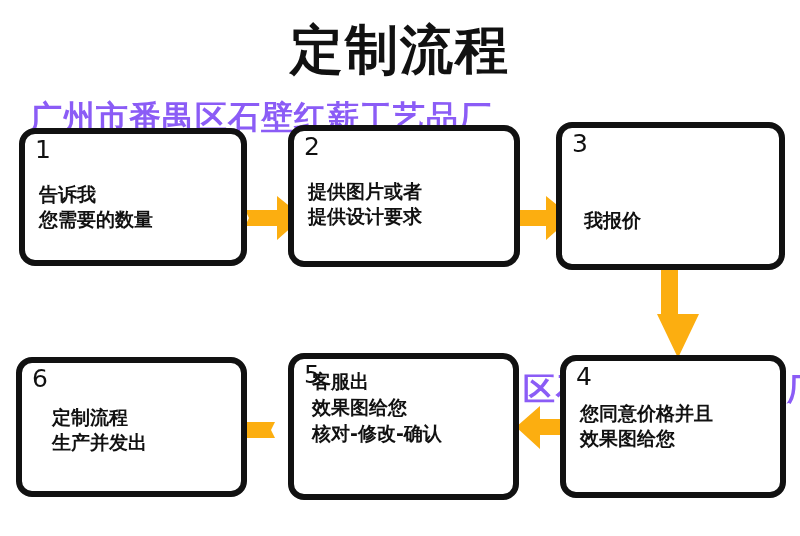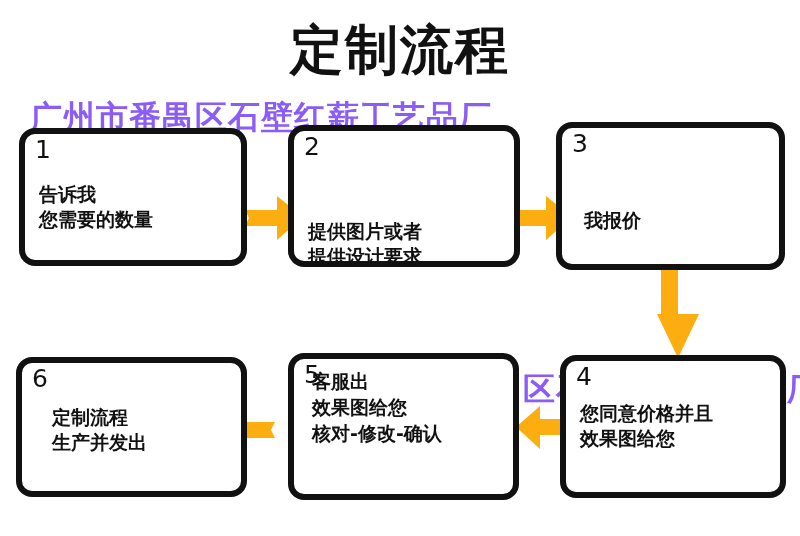--- a/index.html
+++ b/index.html
@@ -83,21 +83,21 @@
     line-height: 1.32;
     white-space: pre-line;
     letter-spacing: 0px;
     font-family: "DejaVu Sans", "Liberation Sans", sans-serif;
   }
 
   
   #box-1 { left: 19px;  top: 128px; width: 228px; height: 138px; }
   #box-1 .step-body { top: 48px; }
   #box-2 { left: 288px; top: 125px; width: 232px; height: 142px; }
-  #box-2 .step-body { top: 48px; margin-top: 40px; }
+  #box-2 .step-body { top: 48px; }
   #box-3 { left: 556px; top: 122px; width: 229px; height: 148px; }
   #box-3 .step-body { top: 80px; margin-left: 8px; }
 
   #box-6 { left: 16px;  top: 357px; width: 231px; height: 140px; }
   #box-6 .step-body { top: 42px; left: 30px; }
   #box-5 { left: 288px; top: 353px; width: 231px; height: 147px; }
   #box-5 .step-body { top: 9px; left: 18px; line-height: 1.38; }
   #box-4 { left: 560px; top: 355px; width: 226px; height: 143px; }
   #box-4 .step-body { top: 40px; left: 14px; }
 

